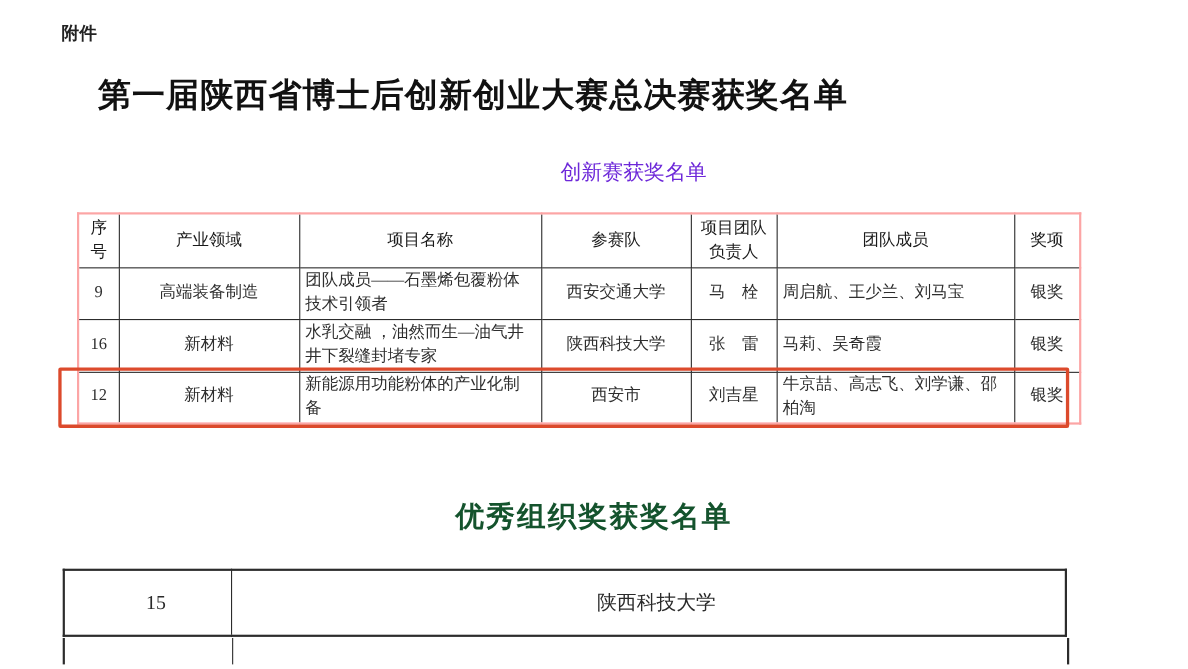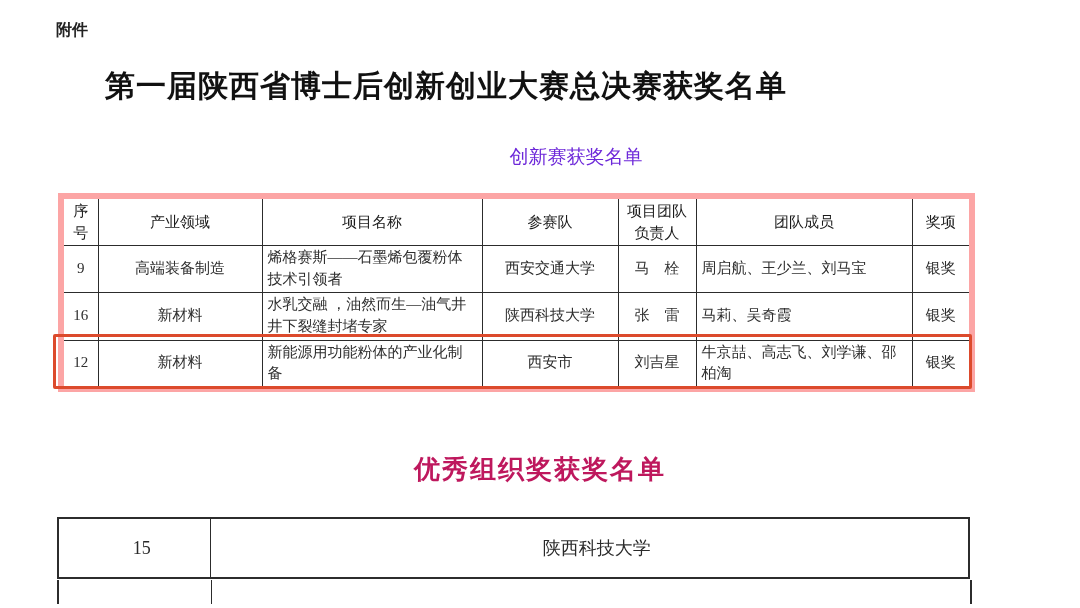--- a/index.html
+++ b/index.html
@@ -7,29 +7,29 @@
        font-family:"Liberation Sans","DejaVu Sans",sans-serif;color:#1f1f1f;}
   .abs{position:absolute;}
 
   
   .attachment{left:56px;top:20px;font-size:16px;font-weight:700;color:#222;
               font-family:Liberation Mono, monospace;}
 
   
   .main-title{left:0;top:66px;width:860px;text-align:center;
               font-family:"Liberation Serif","DejaVu Serif",serif;
-              font-weight:700;font-size:30px;letter-spacing:1px;color:#111;padding-left:16px;}
+              font-weight:700;font-size:30px;letter-spacing:1px;color:#111;}
   .sub-title{left:0;top:144px;width:1080px;text-align:center;
              font-size:19px;font-weight:500;color:#6d28d9;margin-left:36px;}
   .org-title{left:0;top:452px;width:1080px;text-align:center;
-             font-size:26px;font-weight:700;color:#be185d;letter-spacing:2px;}
+             font-size:26px;font-weight:700;color:#14532d;letter-spacing:2px;}
 
   
   table{border-collapse:collapse;table-layout:fixed;}
-  .t1{left:58px;top:193px;width:911px;border:6px solid #fca5a5;}
+  .t1{left:70px;top:193px;width:911px;border:2px solid #fca5a5;}
   .t1 th,.t1 td{border:1px solid #2c2c2c;overflow:hidden;padding:1px 5px;}
   .t1 th{font-size:15px;font-weight:500;color:#1a1a1a;text-align:center;
          vertical-align:middle;line-height:1.45;
          font-family:"Liberation Sans","DejaVu Sans",sans-serif;}
   .t1 td{font-size:15px;color:#2e2e2e;text-align:center;vertical-align:middle;
          line-height:1.45;font-family:"Liberation Serif","DejaVu Serif",serif;}
   .t1 thead tr{height:49px;}
   .t1 tbody tr:nth-child(1){height:47px;}
   .t1 tbody tr:nth-child(2){height:48px;}
   .t1 tbody tr:nth-child(3){height:46px;}
@@ -81,21 +81,21 @@
       <th>参赛队</th>
       <th>项目团队负责人</th>
       <th>团队成员</th>
       <th>奖项</th>
     </tr>
   </thead>
   <tbody>
     <tr>
       <td>9</td>
       <td>高端装备制造</td>
-      <td class="left">烯格赛斯——石墨烯包覆粉体技术引领者</td>
+      <td class="left">团队成员——石墨烯包覆粉体技术引领者</td>
       <td>西安交通大学</td>
       <td>马　栓</td>
       <td class="left">周启航、王少兰、刘马宝</td>
       <td>银奖</td>
     </tr>
     <tr>
       <td>16</td>
       <td>新材料</td>
       <td class="left">水乳交融 ，油然而生—油气井井下裂缝封堵专家</td>
       <td>陕西科技大学</td>

